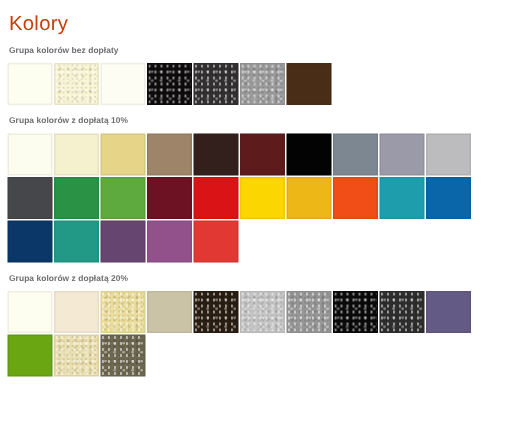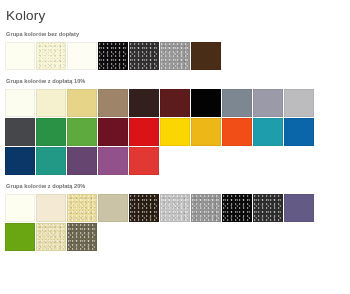--- a/index.html
+++ b/index.html
@@ -18,21 +18,21 @@
   #page {
     position: relative;
     width: 350px;
     height: 294px;
     box-sizing: border-box;
     padding: 0;
   }
   .page-title {
     font-size: 13.5px;
     font-weight: 400;
-    color: #404040;
+    color: #c2410c;
     letter-spacing: 0.2px;
     margin: 0;
     padding: 8px 0 0 6px;
     line-height: 16px;
   }
   .groups {
     padding: 0;
     margin: 0;
   }
   .group {

